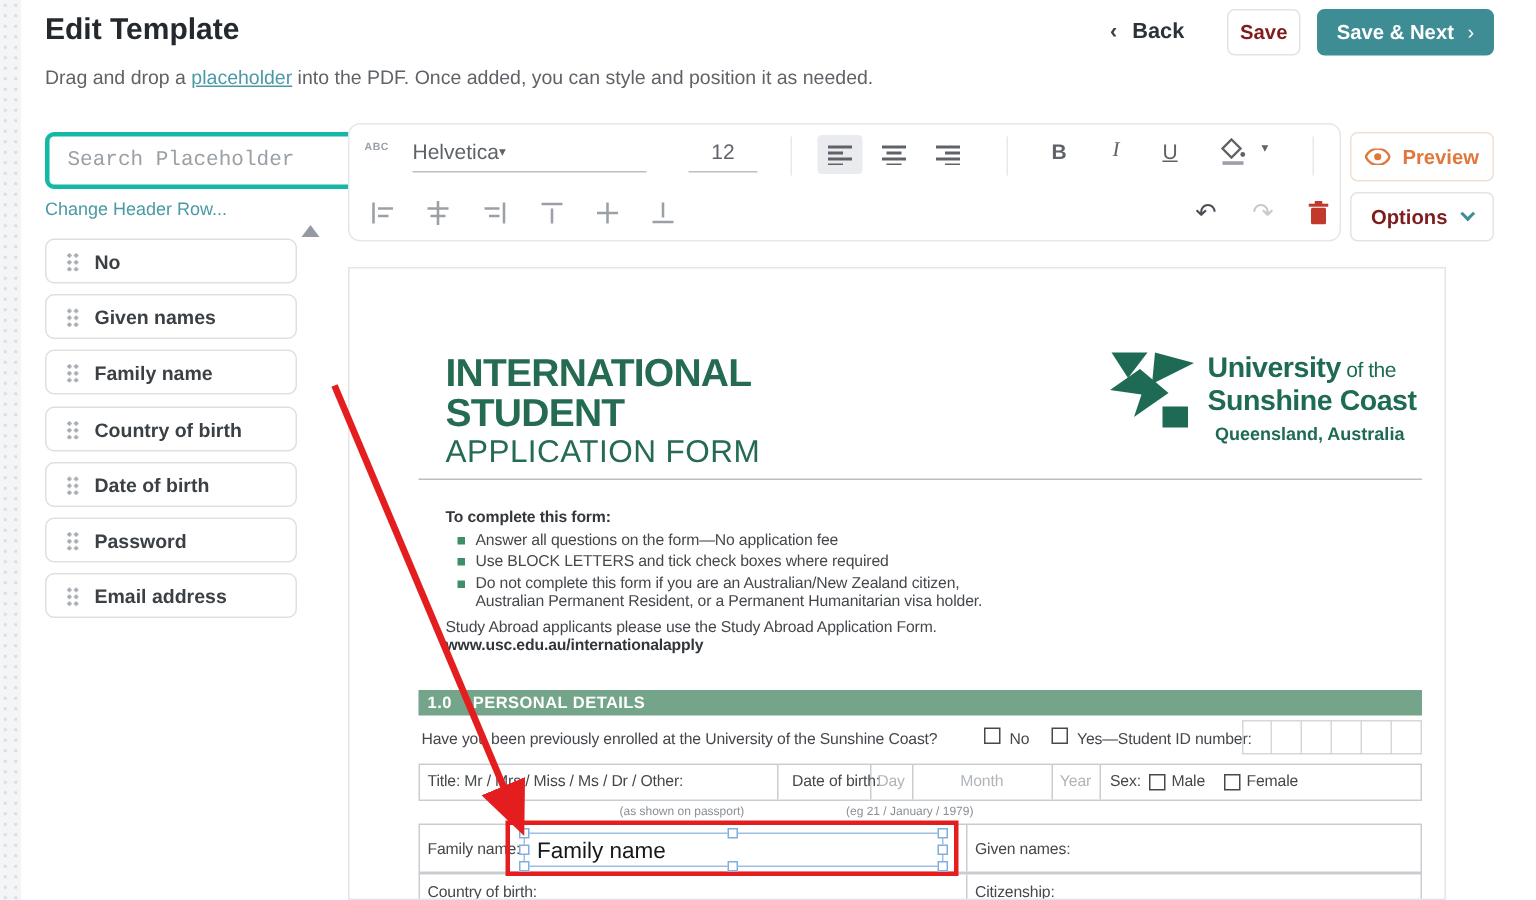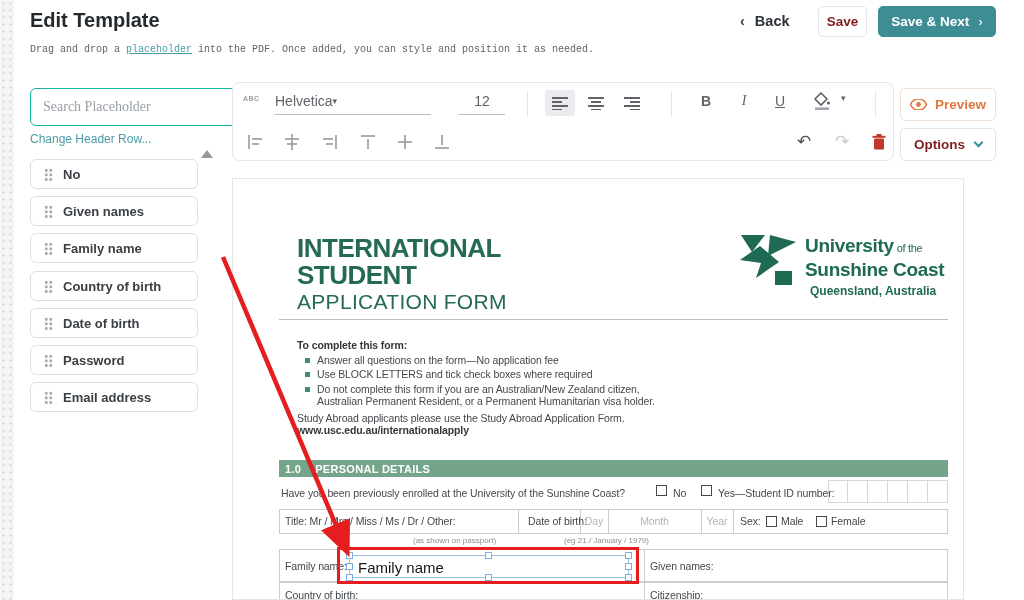--- a/index.html
+++ b/index.html
@@ -4,33 +4,33 @@
 <style>
   * { margin:0; padding:0; box-sizing:border-box; }
   html,body { width:1024px; height:600px; overflow:hidden; background:#fff;
     font-family:"Liberation Sans", sans-serif; color:#3c4043; }
   .abs { position:absolute; }
   
   .edge-strip { position:absolute; top:0; width:14px; height:600px; background-color:#f3f5f7;
     background-image:radial-gradient(circle,#d9dde1 1px,transparent 1.2px); background-size:7px 7px; }
   
   .page-title { font-size:20px; font-weight:700; color:#24292e; }
-  .subtitle { font-size:10px; color:#5f6368;font-family:Liberation Mono, monospace; }
+  .subtitle { font-size:13px; color:#5f6368; }
   .subtitle a { color:#4a9aa6; text-decoration:underline; cursor:pointer; }
   .back-link { font-size:14.5px; font-weight:700; color:#2d3237; cursor:pointer; }
   .back-link .chev { margin-right:10px; color:#3c4043; }
   .btn { display:flex; align-items:center; justify-content:center; border-radius:5px;
     font-size:13.5px; font-weight:700; cursor:pointer; }
   .btn-outline { background:#fff; border:1px solid #e0e4e7; color:#7f1d1d; }
   .btn-teal { background:#3e8d95; border:1px solid #3e8d95; color:#fff; }
   .btn-teal .chev { margin-left:9px; font-weight:400; }
   
-  .search-input { width:217px; height:38px; border:1px solid #14b8a6; border-radius:6px;
+  .search-input { width:217px; height:38px; border:3px solid #14b8a6; border-radius:6px;
     padding:0 12px; font-size:14px; color:#3c4043; background:#fff; outline:none;
-    font-family:Liberation Serif, serif; }
+    font-family:Liberation Mono, monospace; }
   .search-input::placeholder { color:#9aa0a6; }
   .teal-link { font-size:12px; color:#4a9aa6; cursor:pointer; }
   .ph-item { position:absolute; left:30px; width:168px; height:30px; background:#fff;
     border:1px solid #dcdfe3; border-radius:6px; display:flex; align-items:center;
     padding-left:13px; cursor:grab; }
   .ph-item .label { font-size:13px; font-weight:700; color:#3b4045; margin-left:10px; }
   .drag-handle { width:9px; height:13px;
     background-image:radial-gradient(circle,#a6acb3 1.3px,transparent 1.5px);
     background-size:4.5px 4.6px; }
   .scroll-up { width:0; height:0; border-left:6px solid transparent; border-right:6px solid transparent;
@@ -48,21 +48,21 @@
   .tb-disabled { color:#c6cacd; }
   
   .eye-icon { margin-right:8px; display:inline-flex; }
   
   .pdf-page { position:absolute; left:232px; top:178px; width:732px; height:422px;
     background:#fff; border:1px solid #e3e6e9; overflow:hidden; }
   .usc-green { color:#256b52; }
   .pdf-h1 { font-size:26px; font-weight:700; letter-spacing:-.5px; line-height:27px; }
   .pdf-h2 { font-size:21px; font-weight:400; letter-spacing:.3px; line-height:26px; }
   .logo-name { font-size:19px; font-weight:700; color:#1e6a55; line-height:21px; letter-spacing:-.3px; }
-  .logo-of { font-size:11px; font-weight:400; }
+  .logo-of { font-size:14px; font-weight:400; }
   .logo-sub { font-size:12px; font-weight:700; color:#1e6a55; }
   .form-txt { font-size:10.5px; color:#44484c; letter-spacing:-.1px; }
   .form-bold { font-weight:700; color:#33373b; }
   .bullet-row { display:flex; margin-top:2.5px; width:372px; }
   .bullet-sq { width:5px; height:5px; background:#3f8e6b; margin:4px 7px 0 8px; flex:0 0 auto; }
   .band { position:absolute; left:46px; width:669px; height:17px; background:#74a489;
     color:#fff; font-size:11px; font-weight:700; display:flex; align-items:center; letter-spacing:.3px; }
   .cb { width:11px; height:11px; border:1.4px solid #45494d; background:#fff; display:inline-block; }
   .idcell { position:absolute; top:0; height:23px; border:1px solid #d4d8db; border-left:none; }
   .idcell.first { border-left:1px solid #d4d8db; }

